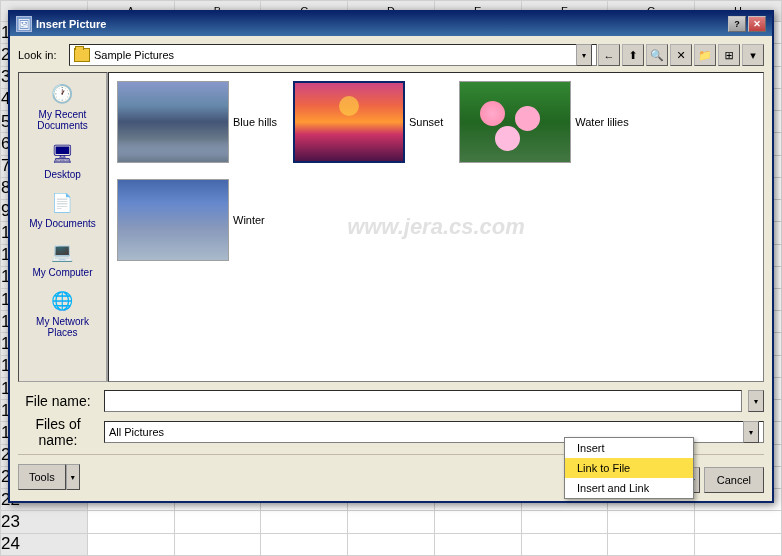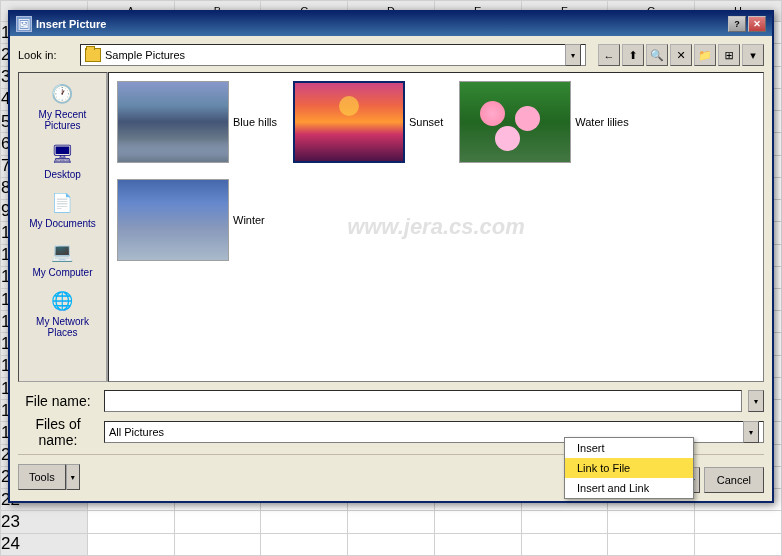--- a/index.html
+++ b/index.html
@@ -108,21 +108,21 @@
 
     
     .dialog-body {
       padding: 8px;
     }
 
     
     .look-in-row {
       display: flex;
       align-items: center;
-      gap: 12px;
+      gap: 1px;
       margin-bottom: 6px;
     }
     .look-in-label {
       font-size: 11px;
       white-space: nowrap;
       width: 50px;
     }
     .look-in-combo {
       flex: 1;
       height: 22px;
@@ -793,21 +793,21 @@
         <div class="tb-btn">⊞</div>
         <div class="tb-btn">▾</div>
       </div>
     </div>
 
     <div class="content-area">
 
       <div class="sidebar">
         <div class="sidebar-item">
           <div class="sidebar-icon">🕐</div>
-          <span>My Recent Pictures</span>
+          <span>My Recent Documents</span>
         </div>
         <div class="sidebar-item">
           <div class="sidebar-icon">🖥</div>
           <span>Desktop</span>
         </div>
         <div class="sidebar-item">
           <div class="sidebar-icon">📄</div>
           <span>My Documents</span>
         </div>
         <div class="sidebar-item">

